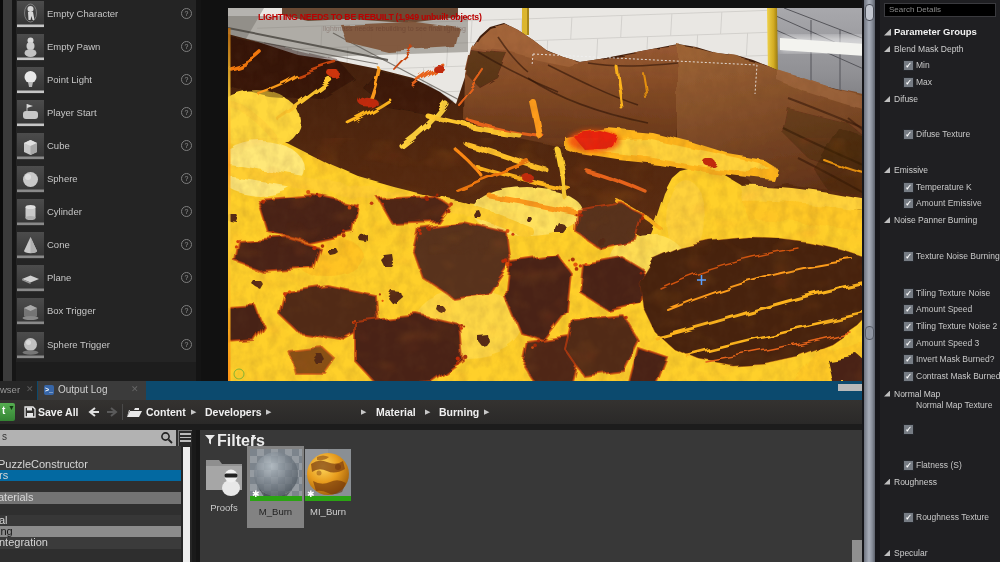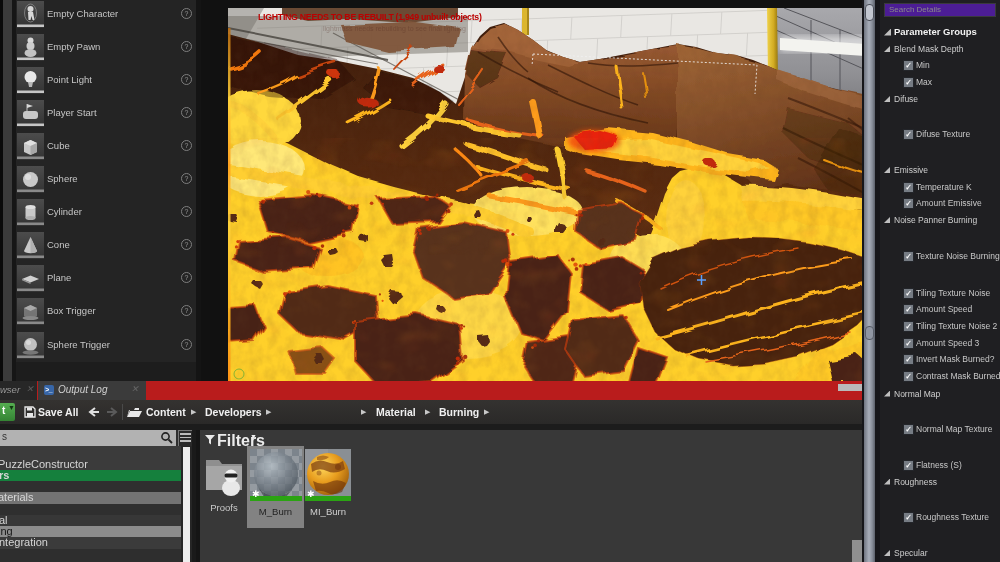--- a/index.html
+++ b/index.html
@@ -9,21 +9,21 @@
 #lp{position:absolute;left:0;top:0;width:196px;height:381px;background:#242424;}
 #lp .s1{position:absolute;left:0;top:0;width:3px;height:381px;background:#0a0a0a;}
 #lp .s2{position:absolute;left:3px;top:0;width:9px;height:381px;background:#3b3b3b;}
 #lp .s3{position:absolute;left:12px;top:0;width:4px;height:381px;background:#161616;}
 .prow{position:absolute;left:16px;width:180px;height:33px;}
 .picon{position:absolute;left:1px;top:2px;width:27px;height:27px;}
 .plab{position:absolute;left:31px;top:0;height:30px;line-height:30px;font-size:9.5px;color:#c6c6c6;}
 .phelp{position:absolute;left:165px;top:9px;width:9px;height:9px;border-radius:50%;
  border:1px solid #7e7e7e;color:#969696;font-size:7px;line-height:9px;text-align:center;}
 
-#tabbar{position:absolute;left:0;top:381px;width:870px;height:19px;background:#b91c1c;font-style:italic;}
+#tabbar{position:absolute;left:0;top:381px;width:870px;height:19px;background:#0c4a6e;}
 
 #toolbar{position:absolute;left:0;top:400px;width:866px;height:24px;
  background:linear-gradient(#343230,#2a2928);}
 #toolbar .bc{position:absolute;top:0;height:24px;line-height:24px;font-size:10.5px;
  font-weight:bold;color:#f0f0f0;white-space:nowrap;}
 #toolbar .sep9{color:#c8c8c8;font-size:7px;font-weight:normal;}
 #gapstrip{position:absolute;left:0;top:424px;width:866px;height:6px;background:#1c1c1c;}
 
 #ltree{position:absolute;left:0;top:430px;width:196px;height:132px;background:#2e2e2e;overflow:hidden;}
 .trow{position:absolute;left:0;width:181px;font-size:11px;color:#d6d6d6;line-height:11px;height:11px;}
@@ -683,21 +683,21 @@
    <line x1="8.5" y1="8.5" x2="12" y2="12" stroke="#222" stroke-width="1.8"></line>
   </svg>
  </div>
  <div class="abs" style="left:178px;top:0;width:13px;height:15px;background:#2a2a2a;border:1px solid #777;">
   <div style="margin:2px 1px;height:1.5px;background:#bbb;"></div>
   <div style="margin:2px 1px;height:1.5px;background:#bbb;"></div>
   <div style="margin:2px 1px;height:1.5px;background:#bbb;"></div>
  </div>
  <div class="trow" style="top:16px;height:13px;background:#3b3b3b;"></div>
  <div class="trow" style="top:29px;height:11px;background:#3b3b3b;"><span style="margin-left:-2px;">PuzzleConstructor</span></div>
- <div class="trow" style="top:40px;height:11px;background:#15803d;font-weight:bold;"><span style="margin-left:-1px;">rs</span></div>
+ <div class="trow" style="top:40px;height:11px;background:#0369a1;"><span style="margin-left:-1px;">rs</span></div>
  <div class="trow" style="top:51px;height:11px;background:#2f2f2f;"></div>
  <div class="trow" style="top:62px;height:12px;background:#737373;"><span style="margin-left:-2px;">aterials</span></div>
  <div class="trow" style="top:74px;height:11px;background:#2f2f2f;"></div>
  <div class="trow" style="top:85px;height:11px;background:#373737;"><span style="margin-left:-1px;">al</span></div>
  <div class="trow" style="top:96px;height:11px;background:#8c8c8c;color:#161616;"><span style="margin-left:-2px;">ing</span></div>
  <div class="trow" style="top:107px;height:12px;background:#3b3b3b;"><span style="margin-left:-1px;">ntegration</span></div>
  <div class="abs" style="left:181px;top:16px;width:11px;height:116px;background:#262626;"></div>
  <div class="abs" style="left:183px;top:17px;width:7px;height:115px;background:#ededed;"></div>
  <div class="abs" style="left:192px;top:0;width:4px;height:132px;background:#1a1a1a;"></div>
 </div>
@@ -766,21 +766,21 @@
  <span class="abs" style="left:101px;top:76px;width:54px;text-align:center;font-size:9.5px;color:#d0d0d0;">MI_Burn</span>
 </div>
 
 <div id="rstrip"></div>
 <div class="abs" style="left:864px;top:0;width:11px;height:562px;background:linear-gradient(90deg,#6f7480,#a8aeba 45%,#868c98 75%,#5a5f6a);"></div>
 <div class="abs" style="left:865px;top:4px;width:9px;height:17px;border-radius:4px;background:#c2c6d0;border:1px solid #4a4e58;box-sizing:border-box;"></div>
 <div class="abs" style="left:865px;top:326px;width:9px;height:14px;border-radius:4px;background:#8f95a2;border:1px solid #565b66;box-sizing:border-box;"></div>
 <div class="abs" style="left:838px;top:384px;width:24px;height:7px;background:#b9b9b9;"></div>
 <div class="abs" style="left:852px;top:540px;width:10px;height:22px;background:#8f8f8f;"></div>
 <div id="rpanel">
- <div class="abs" style="left:4px;top:3px;width:110px;height:12px;background:#4c1d95;border:1px solid #3a3a3e;">
+ <div class="abs" style="left:4px;top:3px;width:110px;height:12px;background:#000000;border:1px solid #3a3a3e;">
   <span style="position:absolute;left:4px;top:1px;font-size:8px;color:#8a8a8a;">Search Details</span>
  </div>
  <div id="rrows">
         <div class="rtri" style="top:28.5px;width:7px;height:7px;"></div>
         <div class="rcat" style="top:26.5px;font-size:9.5px;font-weight:bold;color:#f2f2f2;">Parameter Groups</div>
         <div class="rtri" style="top:46px;"></div>
         <div class="rcat" style="top:44px;">Blend Mask Depth</div>
         <div class="rcb" style="top:60px;">✓</div>
         <div class="rlab" style="top:60px;">Min</div>
         <div class="rcb" style="top:76.5px;">✓</div>
@@ -807,21 +807,21 @@
         <div class="rlab" style="top:321px;">Tiling Texture Noise 2</div>
         <div class="rcb" style="top:337.5px;">✓</div>
         <div class="rlab" style="top:337.5px;">Amount Speed 3</div>
         <div class="rcb" style="top:354px;">✓</div>
         <div class="rlab" style="top:354px;">Invert Mask Burned?</div>
         <div class="rcb" style="top:371px;">✓</div>
         <div class="rlab" style="top:371px;">Contrast Mask Burned</div>
         <div class="rtri" style="top:390.5px;"></div>
         <div class="rcat" style="top:388.5px;">Normal Map</div>
         <div class="rcb" style="top:424px;">✓</div>
-        <div class="rlab" style="top:424px;text-align:center;">Normal Map Texture</div>
+        <div class="rlab" style="top:400px;text-align:center;">Normal Map Texture</div>
         <div class="rcb" style="top:459.5px;">✓</div>
         <div class="rlab" style="top:459.5px;">Flatness (S)</div>
         <div class="rtri" style="top:478.5px;"></div>
         <div class="rcat" style="top:476.5px;">Roughness</div>
         <div class="rcb" style="top:512px;">✓</div>
         <div class="rlab" style="top:512px;">Roughness Texture</div>
         <div class="rtri" style="top:550px;"></div>
         <div class="rcat" style="top:548px;">Specular</div>
       </div>
 </div>

